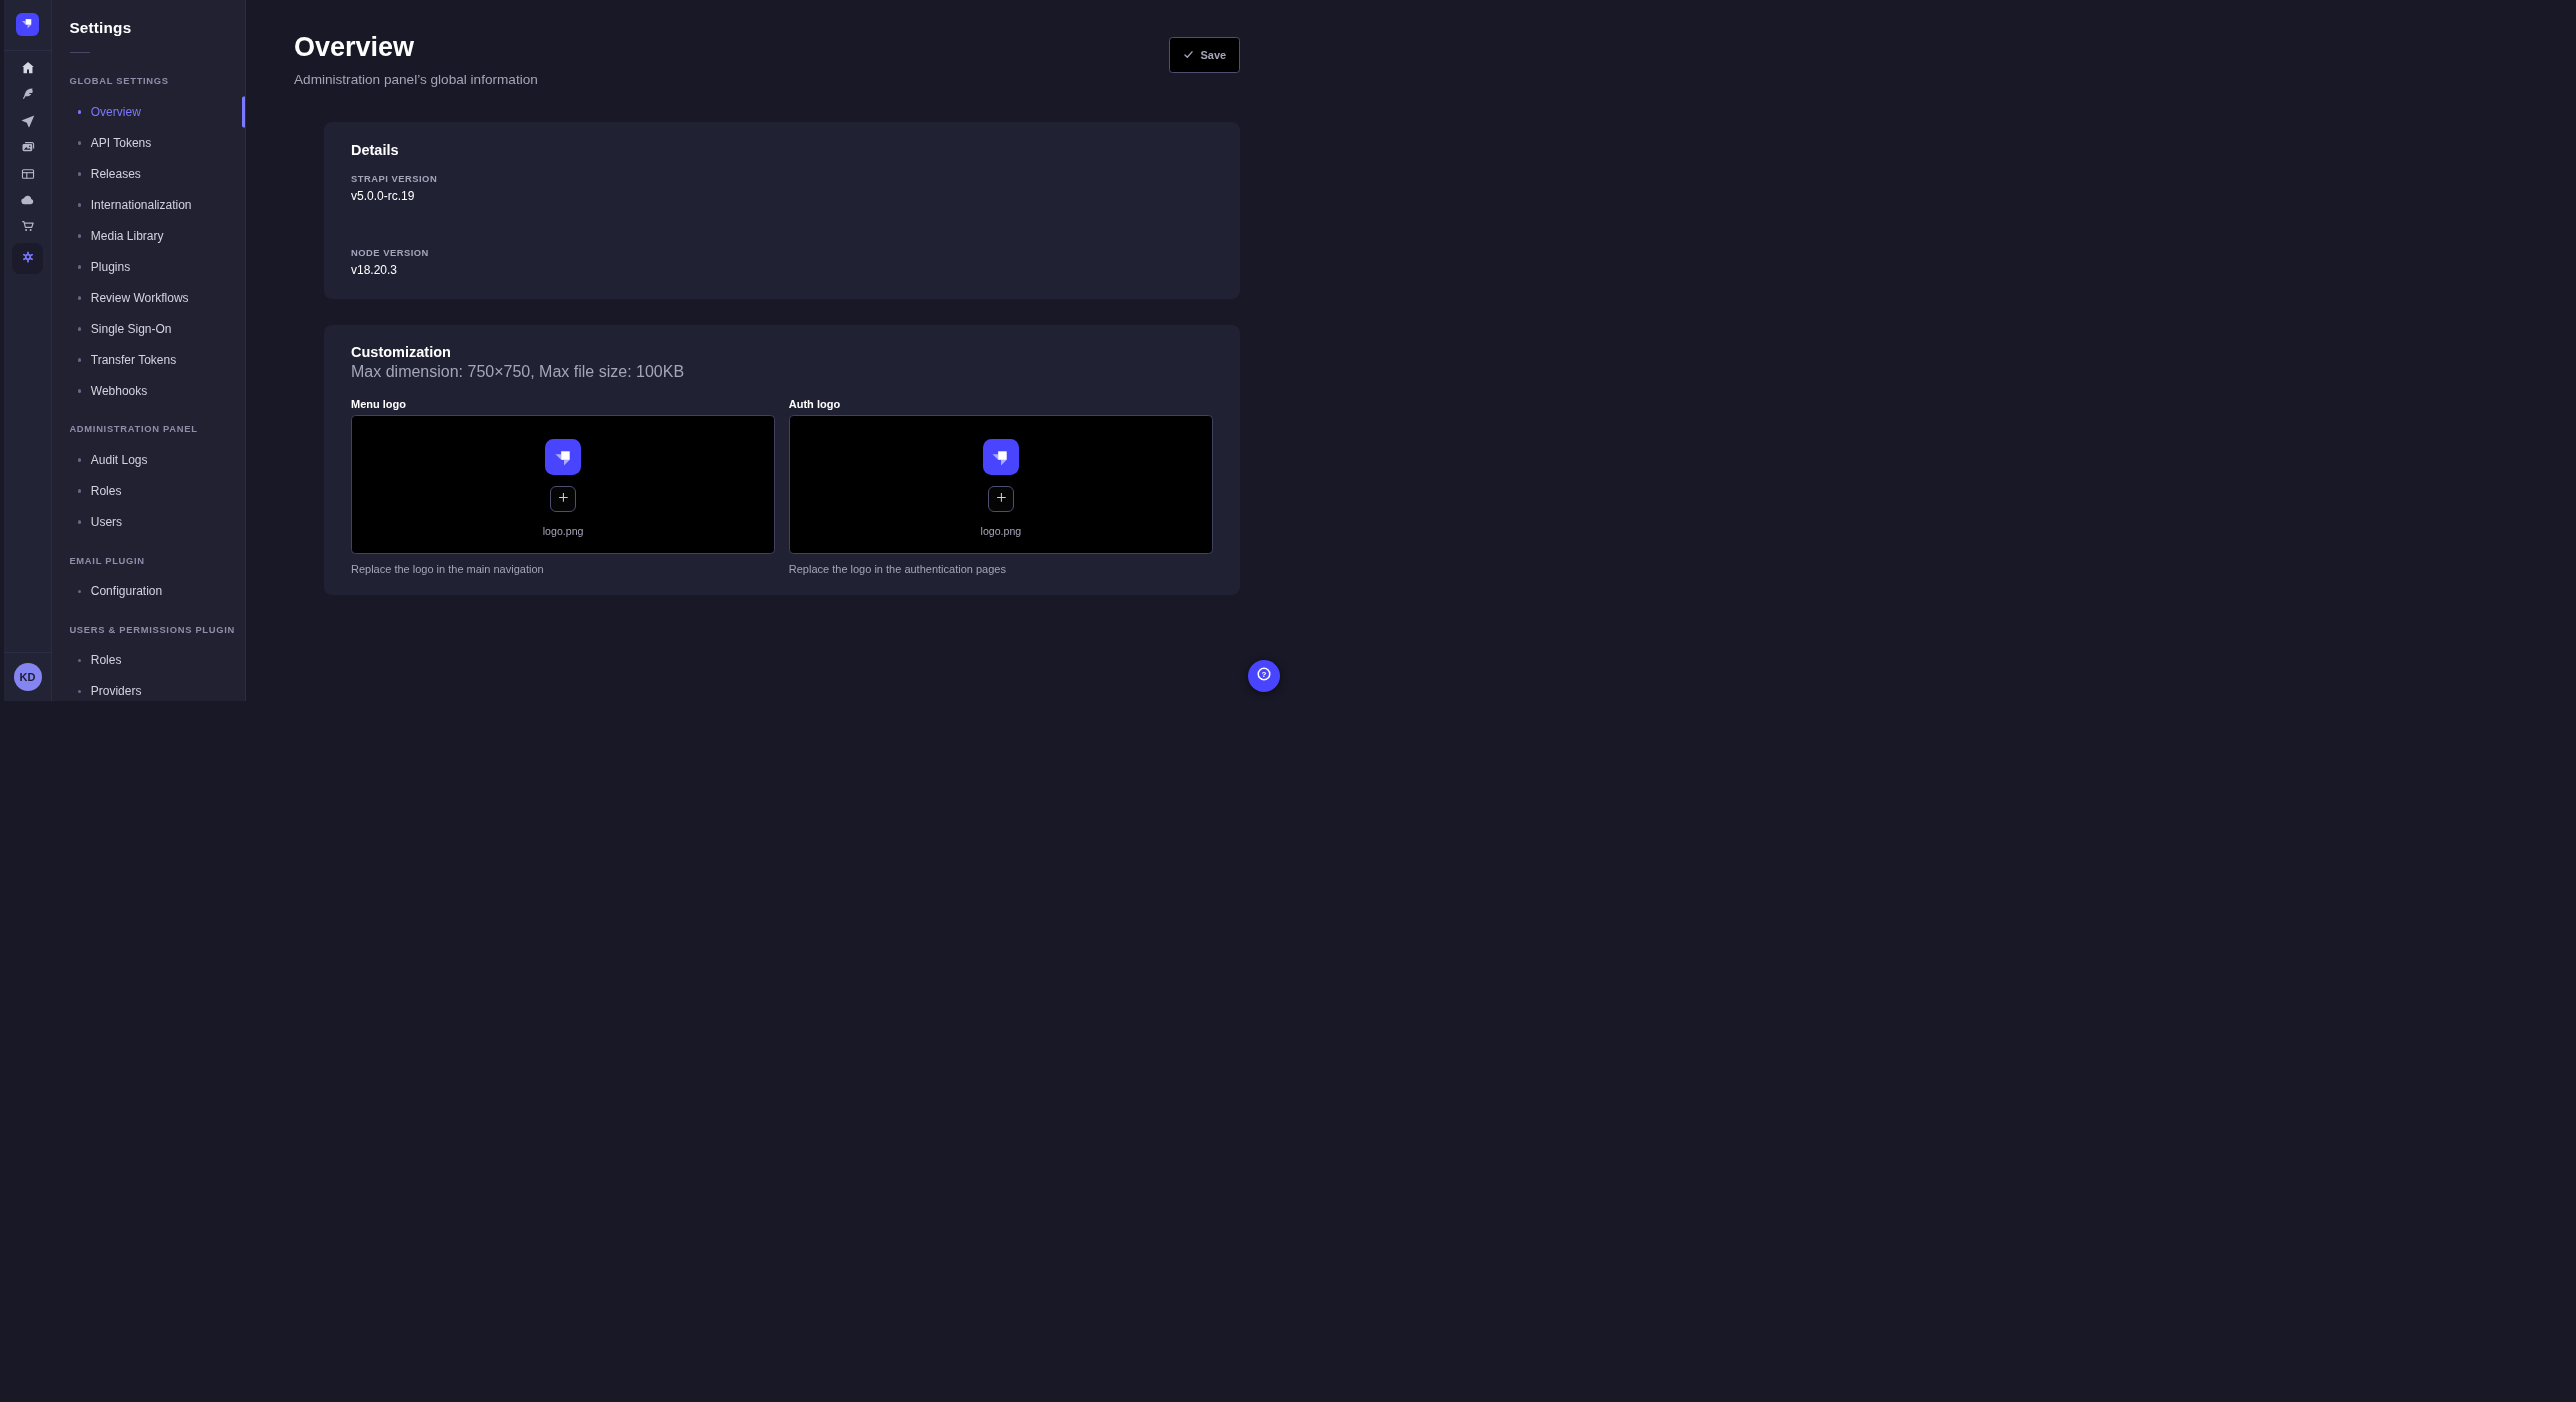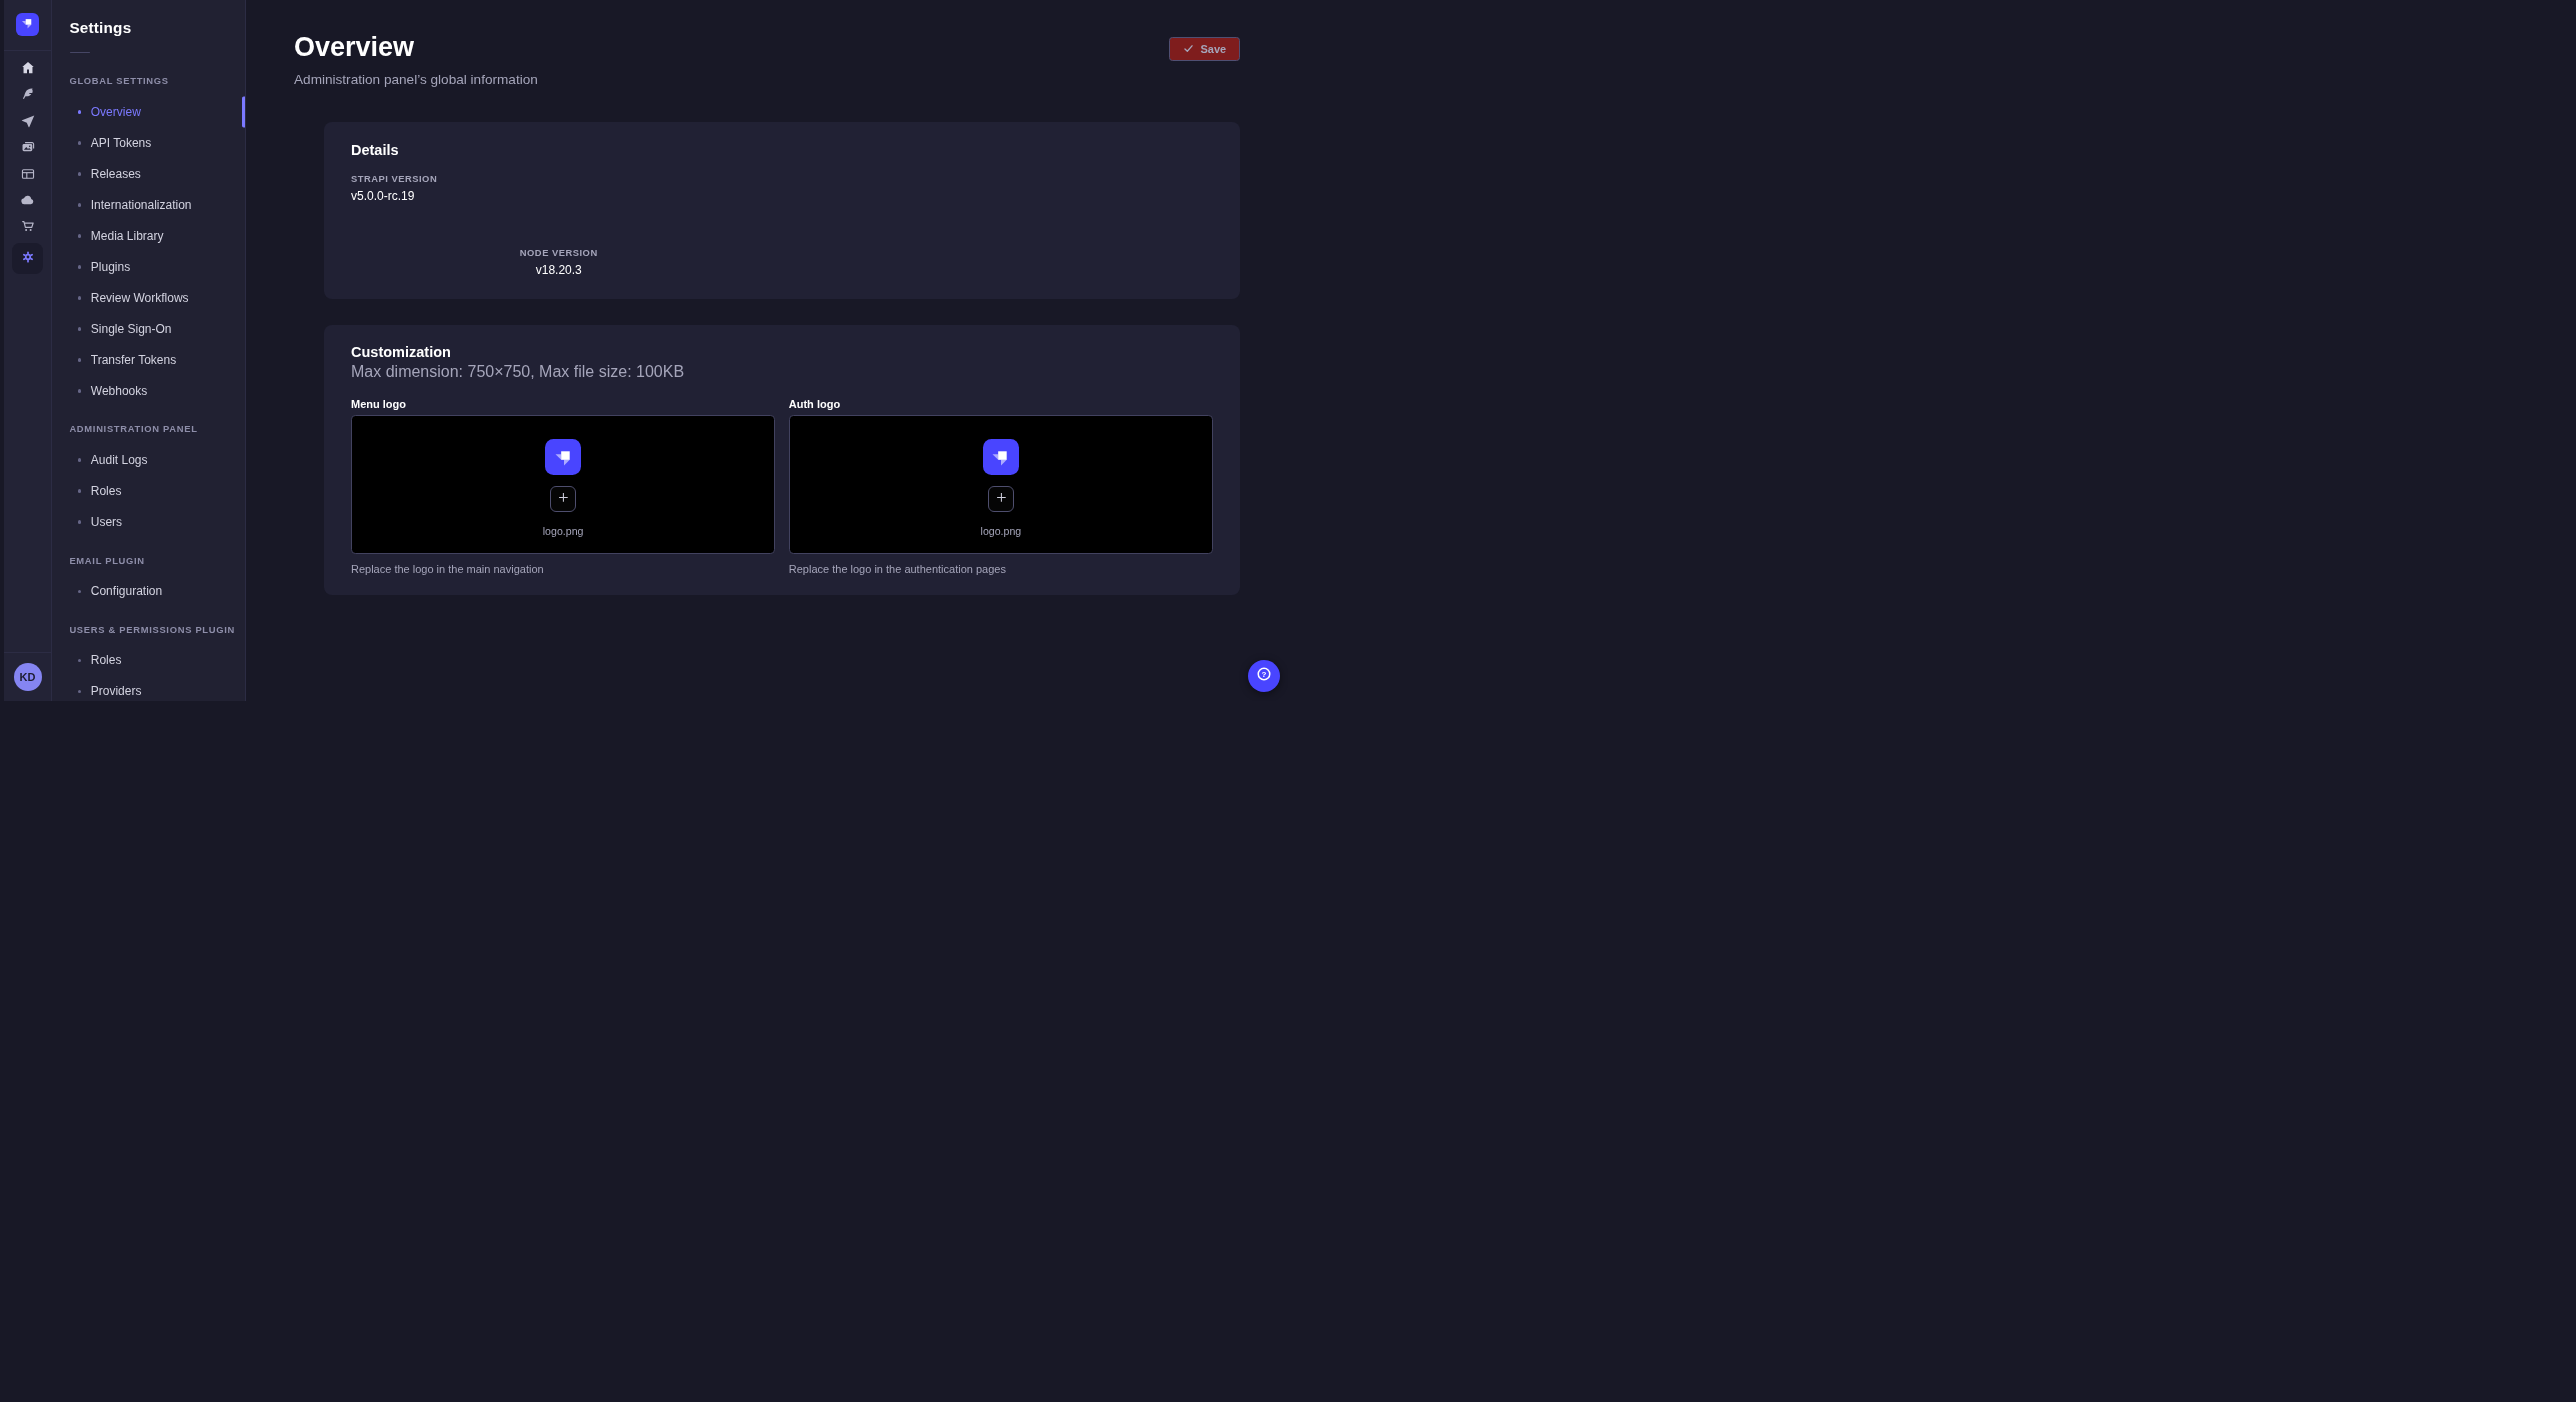--- a/index.html
+++ b/index.html
@@ -48,33 +48,33 @@
   li.active .bullet { background:#7b79ff; }
   li.active button::after { content:""; position:absolute; right:0; top:50%;
             transform:translateY(-50%); width:2.6px; height:31px;
             background:#7b79ff; border-radius:1.7px 0 0 1.7px; }
 
   
   .main { position:absolute; top:0; bottom:0; left:246px; right:0; overflow:hidden; }
   .page-header { position:relative; padding:32px 48px 0; }
   .page-title { margin:0; font-size:27px; font-weight:700; }
   .page-subtitle { margin:8.5px 0 0; font-size:13.6px; color:#a5a5ba; }
-  .save-btn { position:absolute; top:37px; right:48px; height:24px; padding:0 12.8px;
+  .save-btn { position:absolute; top:37px; right:48px; height:36px; padding:0 12.8px;
               display:flex; align-items:center; gap:6.8px;
-              background:#7f1d1d; border:0.9px solid #4f4f72; border-radius:3.4px;
+              background:#000000; border:0.9px solid #4f4f72; border-radius:3.4px;
               color:#a5a5ba; font-size:11px; font-weight:600; }
   .content { padding:0 48px; }
   .card { background:#212134; border-radius:8px;margin-left:30px; }
   .card-title { margin:0; font-size:14.5px; font-weight:600; color:#fff; }
 
   .details-card { margin-top:35px; padding:20.4px 27px 22px; }
   .details-grid { display:grid; grid-template-columns:1fr 1fr; column-gap:31px; row-gap:44px; margin-top:15.3px; }
   .f-strapi { grid-column:1; grid-row:1; }
   .f-plan   { grid-column:2; grid-row:1 / span 2; }
-  .f-node   { grid-column:1; grid-row:2;text-align:center; }
+  .f-node   { grid-column:1; grid-row:2; }
   .flabel { font-size:9.4px; font-weight:700; letter-spacing:0.5px; color:#a5a5ba; }
   .fvalue { margin-top:5.1px; font-size:12px; color:#fff; }
   .plan-link { margin-top:17px; display:inline-flex; align-items:center; gap:7.7px;
                color:#7b79ff; font-size:12px; text-decoration:none; cursor:pointer; }
 
   .custom-card { margin-top:25.6px; padding:19px 27px 20.4px; }
   .custom-sub { margin:3.4px 0 0; font-size:16px; color:#a5a5ba; }
   .uploads { display:grid; grid-template-columns:1fr 1fr; column-gap:13.6px; margin-top:17px; }
   .ulabel { font-size:11px; font-weight:700; color:#fff; }
   .upload-box { margin-top:5.1px; height:139px; border:0.9px solid #42425f; border-radius:4.3px;

